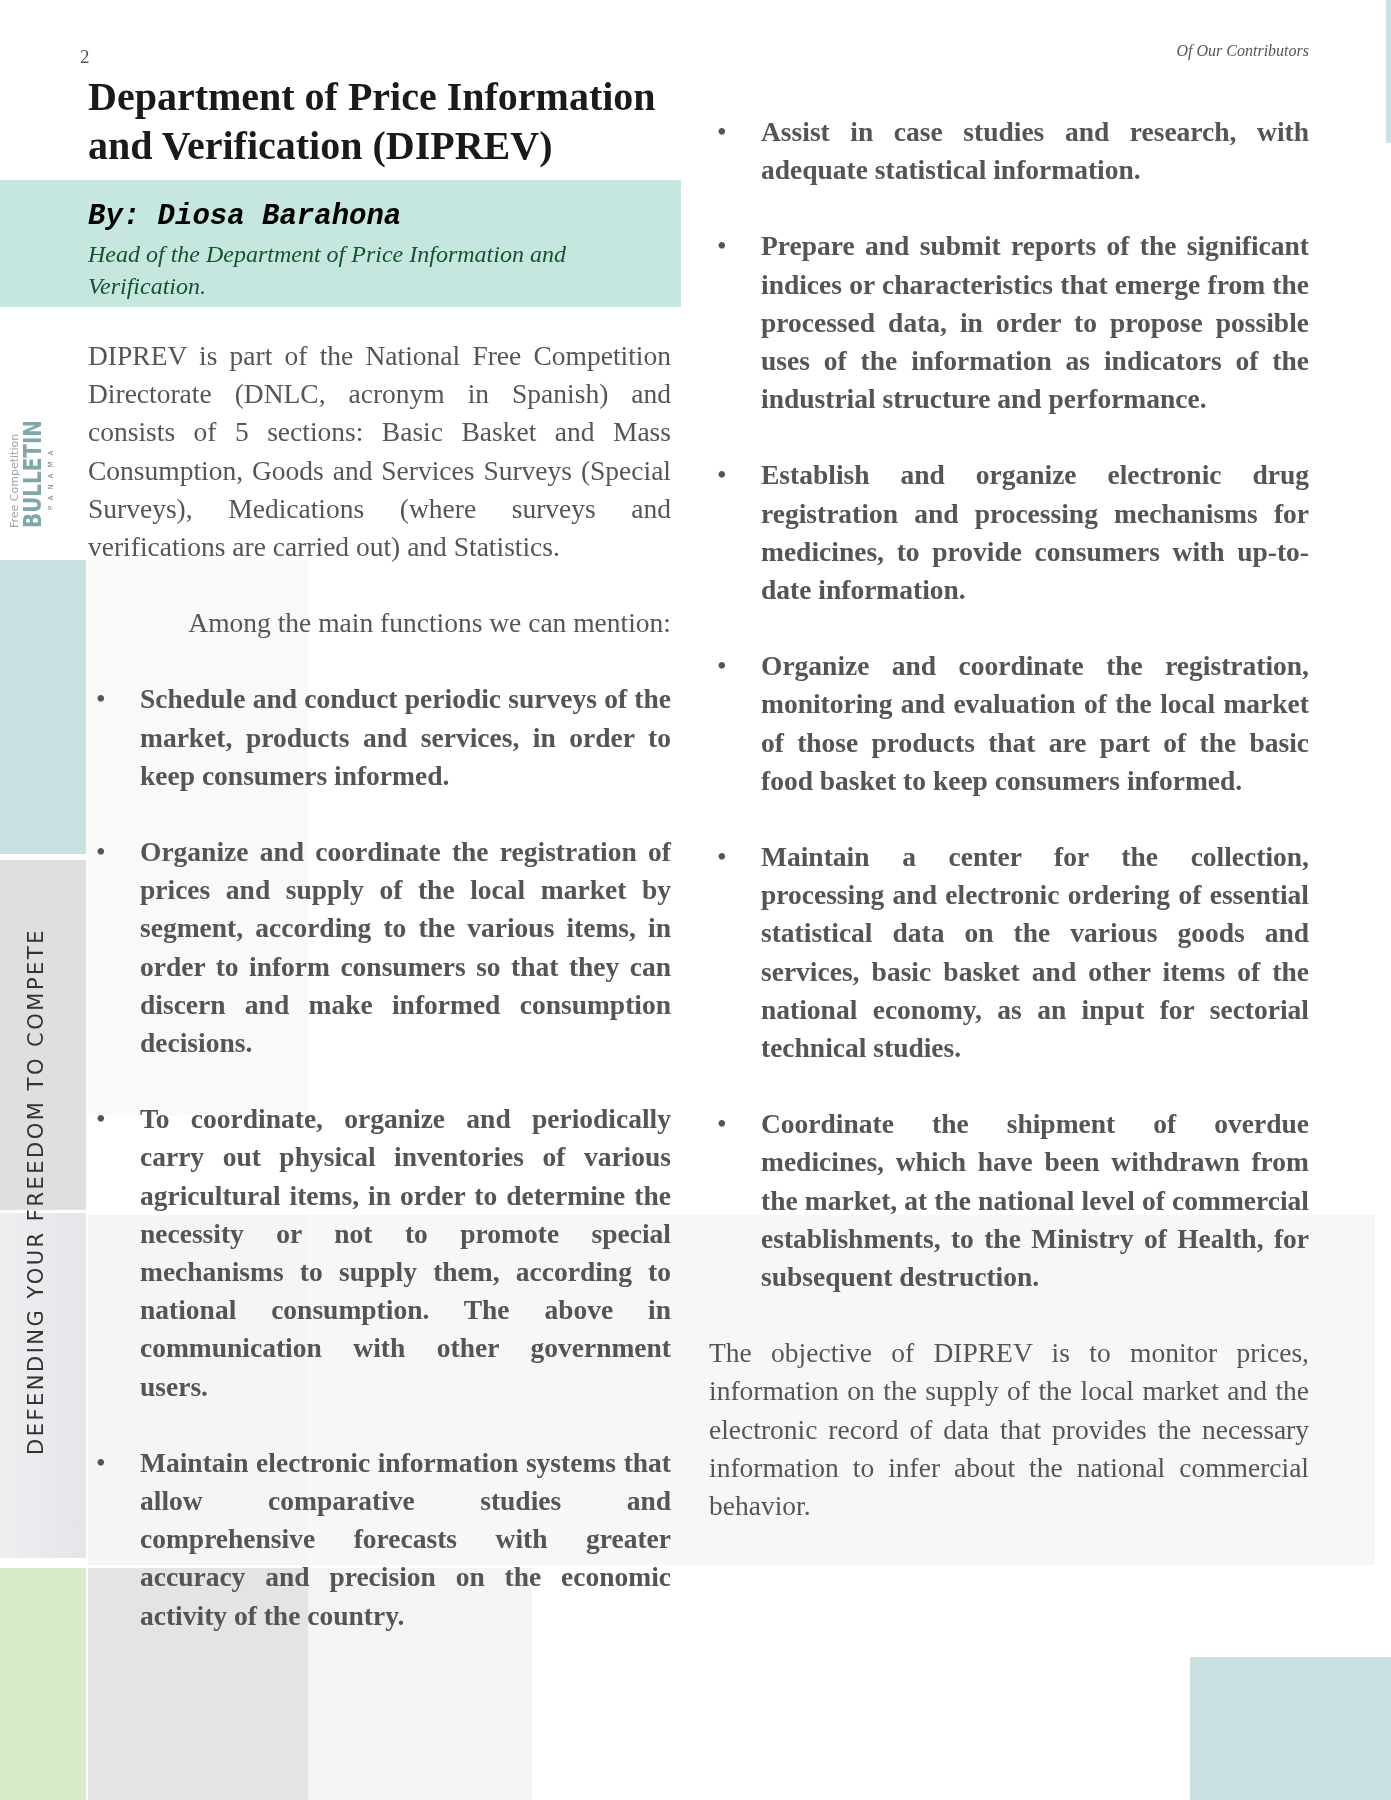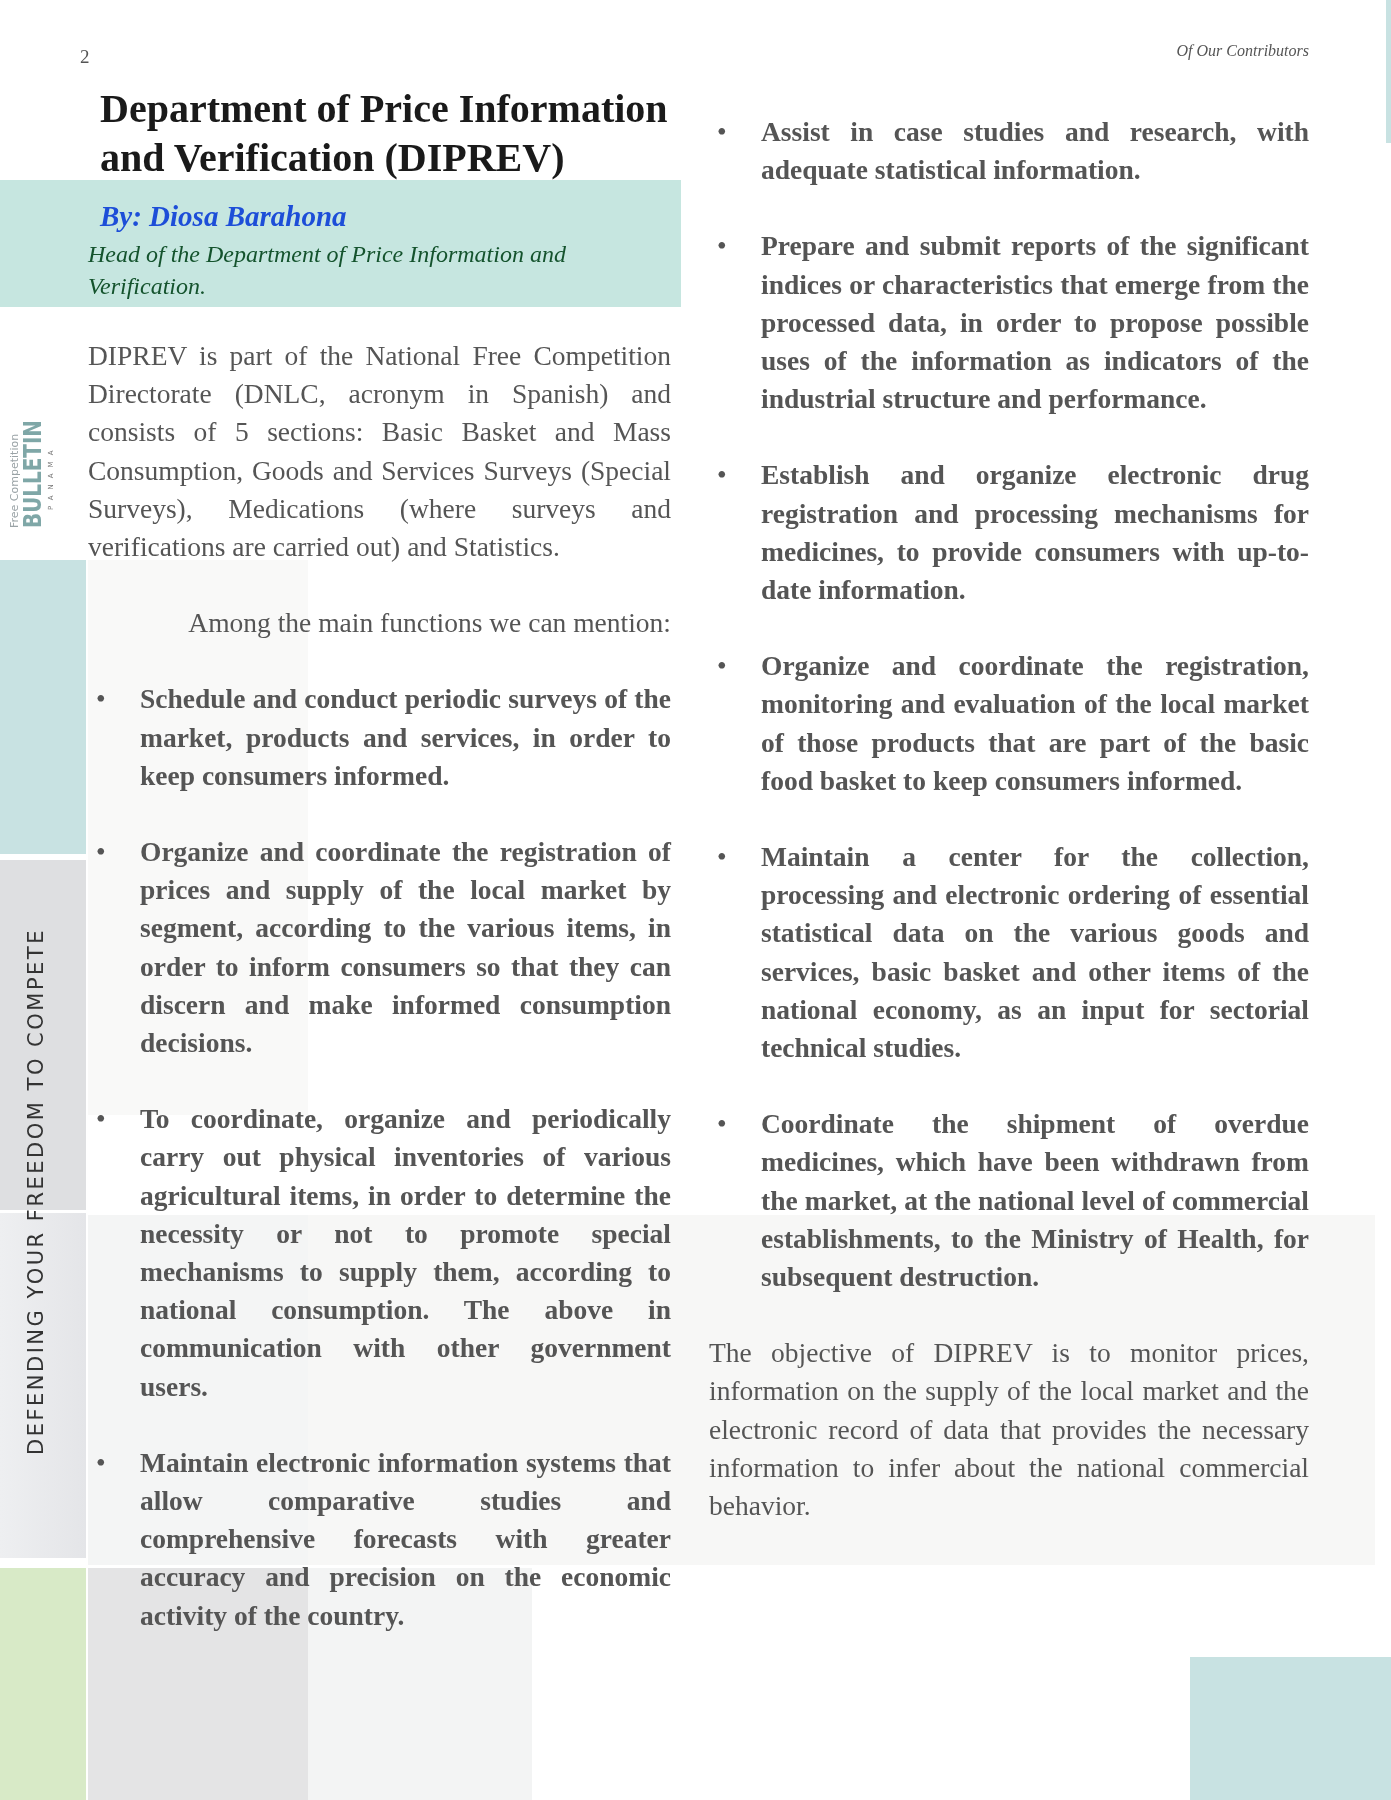--- a/index.html
+++ b/index.html
@@ -2,22 +2,22 @@
 <html><head>
 <meta charset="utf-8">
 <style>
   html, body { margin:0; padding:0; }
   body { width:1391px; height:1800px; position:relative; background:#ffffff; overflow:hidden;
          font-family:"Liberation Serif", serif; color:#555555; }
   .bg { position:absolute; }
   .page-num { position:absolute; left:80px; top:46px; font-size:19px; color:#555; }
   .running-head { position:absolute; right:82px; top:42px; font-size:16px; font-style:italic; color:#555; }
   .title { position:absolute; left:88px; top:72px; width:600px; font-size:40px; font-weight:bold; color:#1a1a1a;
-           line-height:49px; margin:12px; }
-  .byline { position:absolute; left:100px; top:200px; font-size:29px; font-weight:bold; font-style:italic; color:#1d4ed8; }
+           line-height:49px; margin:0; }
+  .byline { position:absolute; left:88px; top:200px; font-size:29px; font-weight:bold; font-style:italic; color:#000000;font-family:Liberation Mono, monospace; }
   .role { position:absolute; left:88px; top:238px; width:560px; font-size:24px; font-style:italic; color:#14532d; line-height:32px; }
   .col { position:absolute; font-size:27.5px; line-height:38.2px; text-align:justify; color:#555555; }
   .col p { margin:0 0 38px 0; }
   .bullet { position:relative; padding-left:52px; margin:0 0 38px 0; text-align:justify; }
   .bullet .dot { position:absolute; left:8px; top:0; }
   .bullet .txt { display:inline;font-weight:bold; }
   .side-text { position:absolute; left:24px; top:1455px; transform-origin:left top; transform:rotate(-90deg);
                font-family:"DejaVu Sans", sans-serif; font-size:21px; letter-spacing:2.5px; color:#333; white-space:nowrap; }
   .logo { position:absolute; left:8px; top:405px; width:48px; height:125px; }
 </style>

